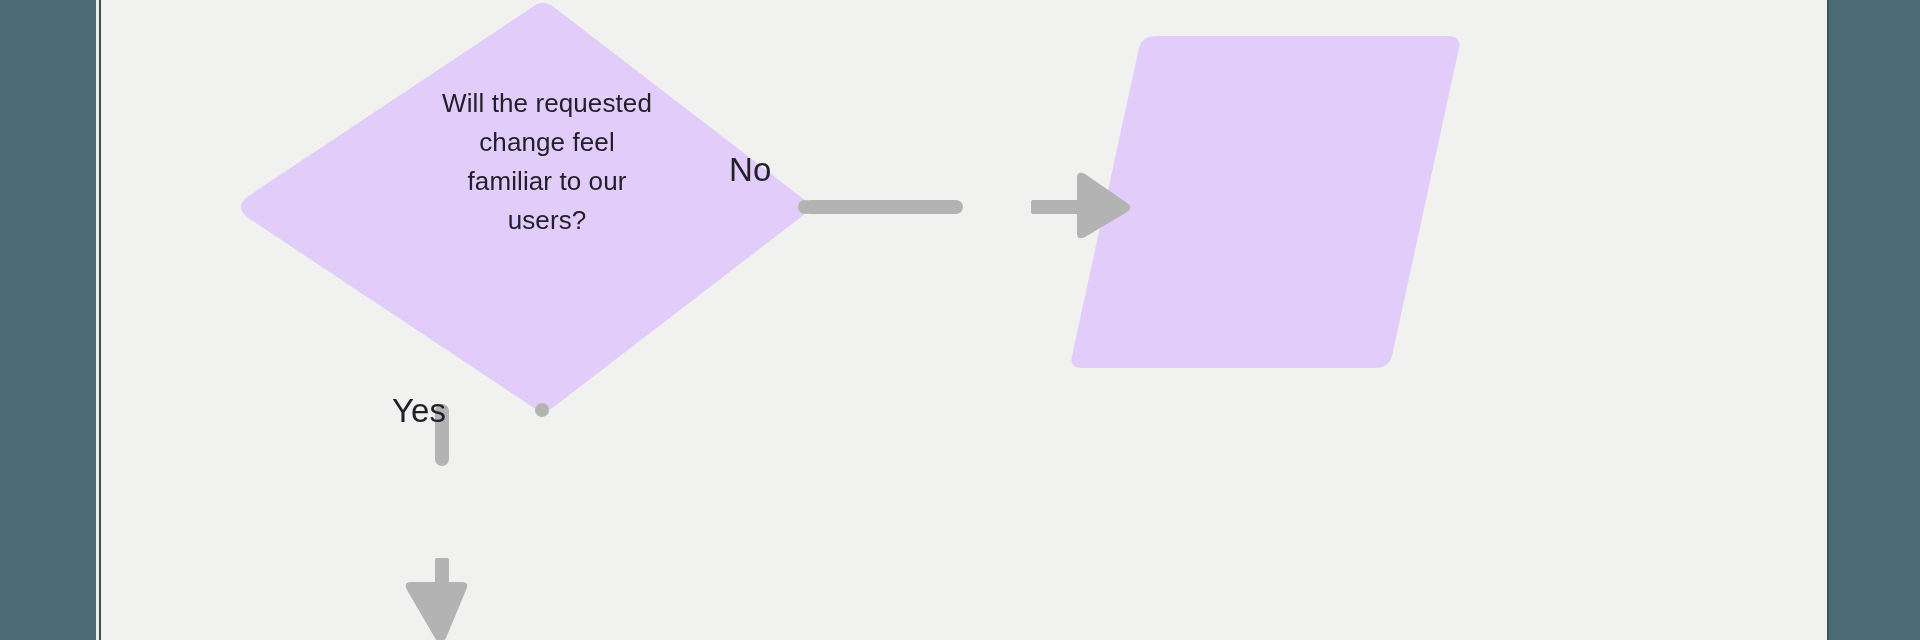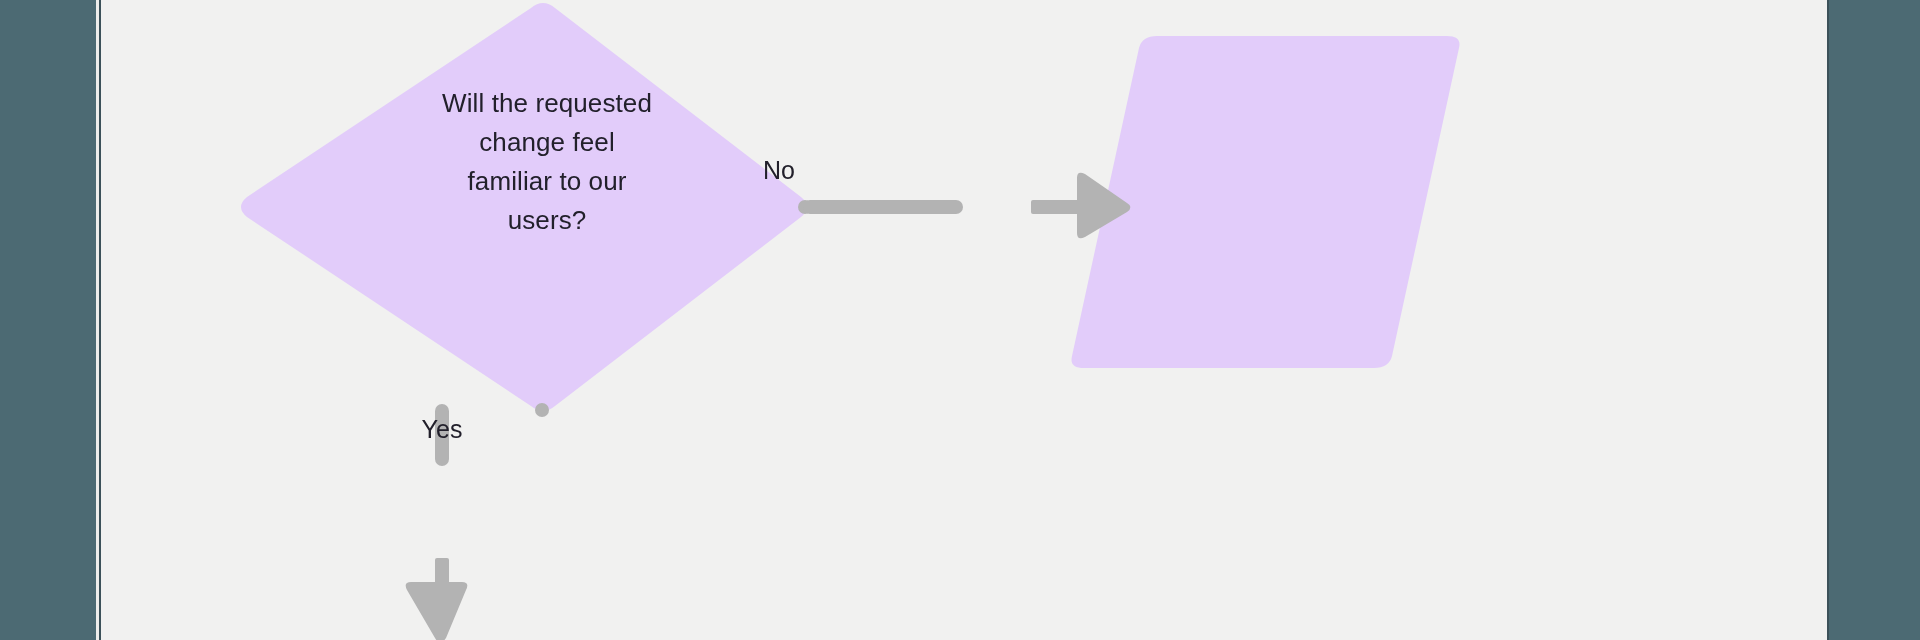--- a/index.html
+++ b/index.html
@@ -71,23 +71,22 @@
     font-size: 26px;
     line-height: 39px;
     text-align: center;
     white-space: pre-line;
     letter-spacing: 0.1px;
   }
 
   .edge-label {
     position: absolute;
     color: #22202B;
-    font-size: 25px;
+    font-size: 33px;
     line-height: 30px;
-    text-align: center;
     letter-spacing: 0.1px;
   }
 
   svg.layer {
     position: absolute;
     left: 0; top: 0;
     width: 1726px; height: 640px;
     overflow: visible;
   }
 </style>
@@ -148,20 +147,20 @@
     </svg>
 
     <div class="node-text" style="left:278px; top:84px; width:336px;">Will the requested
 change feel
 familiar to our
 users?</div>
 
 
     <div class="edge-label" style="left:628px; top:155px; width:100px;">No</div>
 
-    <div class="edge-label" style="left:291px; top:414px; width:100px;">Yes</div>
+    <div class="edge-label" style="left:291px; top:396px; width:100px;">Yes</div>
 
   </div>
 
   <div class="gutter-right-rule"></div>
   <div class="gutter-right"></div>
 
 </div>
 
 </body></html>

